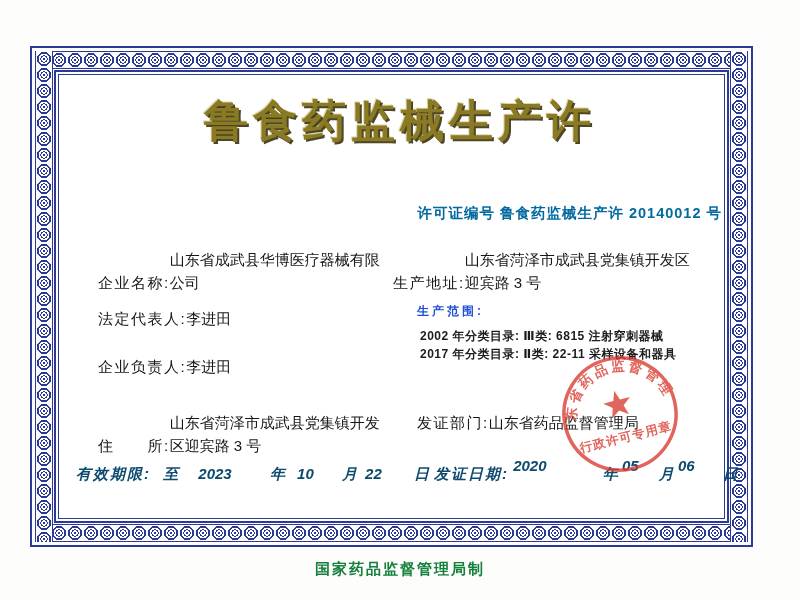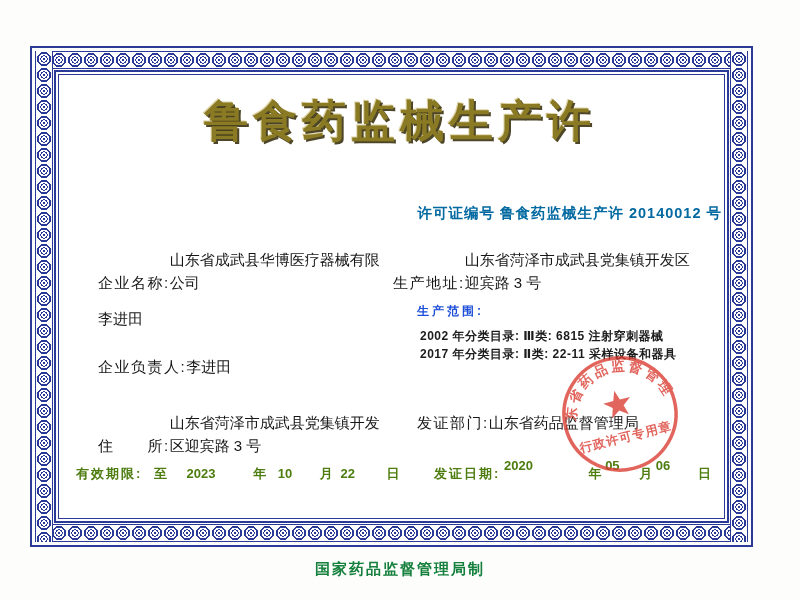--- a/index.html
+++ b/index.html
@@ -55,21 +55,21 @@
   }
   .row .lbl{white-space:nowrap;letter-spacing:1.5px;}
   .row .val{display:inline-block;}
   .scope-head{
     position:absolute;font-size:12px;font-weight:bold;letter-spacing:3px;color:#1d4ed8;
   }
   .scope-line{
     position:absolute;font-size:12px;font-weight:bold;letter-spacing:0.5px;color:#1c1c1c;
   }
   .date-row{
-    position:absolute;font-size:13px;font-weight:bold;color:#4d7c0f;white-space:nowrap;
+    position:absolute;font-size:15px;font-weight:bold;color:#0c4a6e;white-space:nowrap;font-style:italic;
   }
   .date-row .lbl{letter-spacing:2px;}
   .num{display:inline-block;}
   .raised{position:relative;top:-8px;}
   .footer{
     position:absolute;left:0;right:0;top:560px;text-align:center;
     font-size:15px;font-weight:bold;letter-spacing:2px;color:#15803d;
   }
   .seal{
     position:absolute;left:552px;top:346px;width:136px;height:136px;
@@ -99,20 +99,21 @@
   <span class="lbl">企业名称:</span>
   <span class="val" style="width:218px;">山东省成武县华博医疗器械有限公司</span>
 </div>
 
 <div class="row" style="left:393px;top:248px;">
   <span class="lbl">生产地址:</span>
   <span class="val" style="width:230px;">山东省菏泽市成武县党集镇开发区迎宾路 3 号</span>
 </div>
 
 <div class="row" style="left:98px;top:307px;">
+  <span class="lbl">法定代表人:</span>
   <span class="val">李进田</span>
 </div>
 
 <div class="scope-head" style="left:417px;top:303px;">生产范围:</div>
 <div class="scope-line" style="left:420px;top:328px;">2002 年分类目录: Ⅲ类: 6815 注射穿刺器械</div>
 <div class="scope-line" style="left:420px;top:346px;">2017 年分类目录: Ⅱ类: 22-11 采样设备和器具</div>
 
 <div class="row" style="left:98px;top:355px;">
   <span class="lbl">企业负责人:</span>
   <span class="val">李进田</span>

